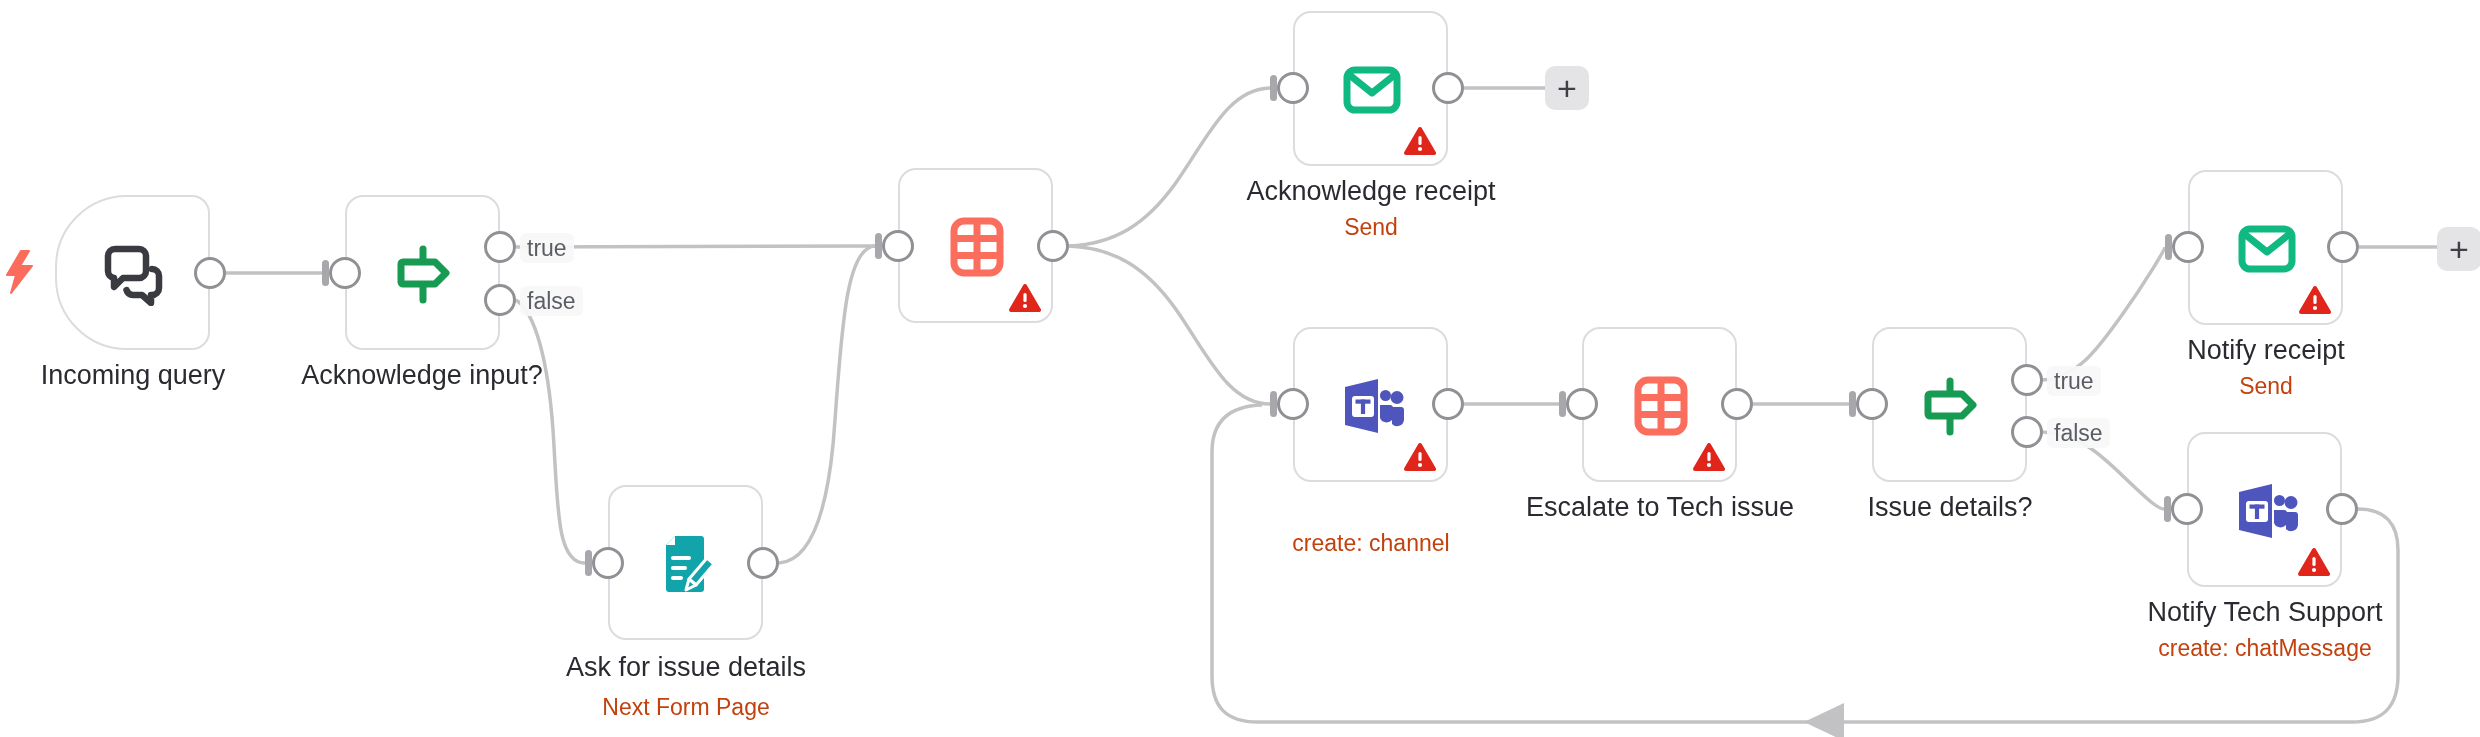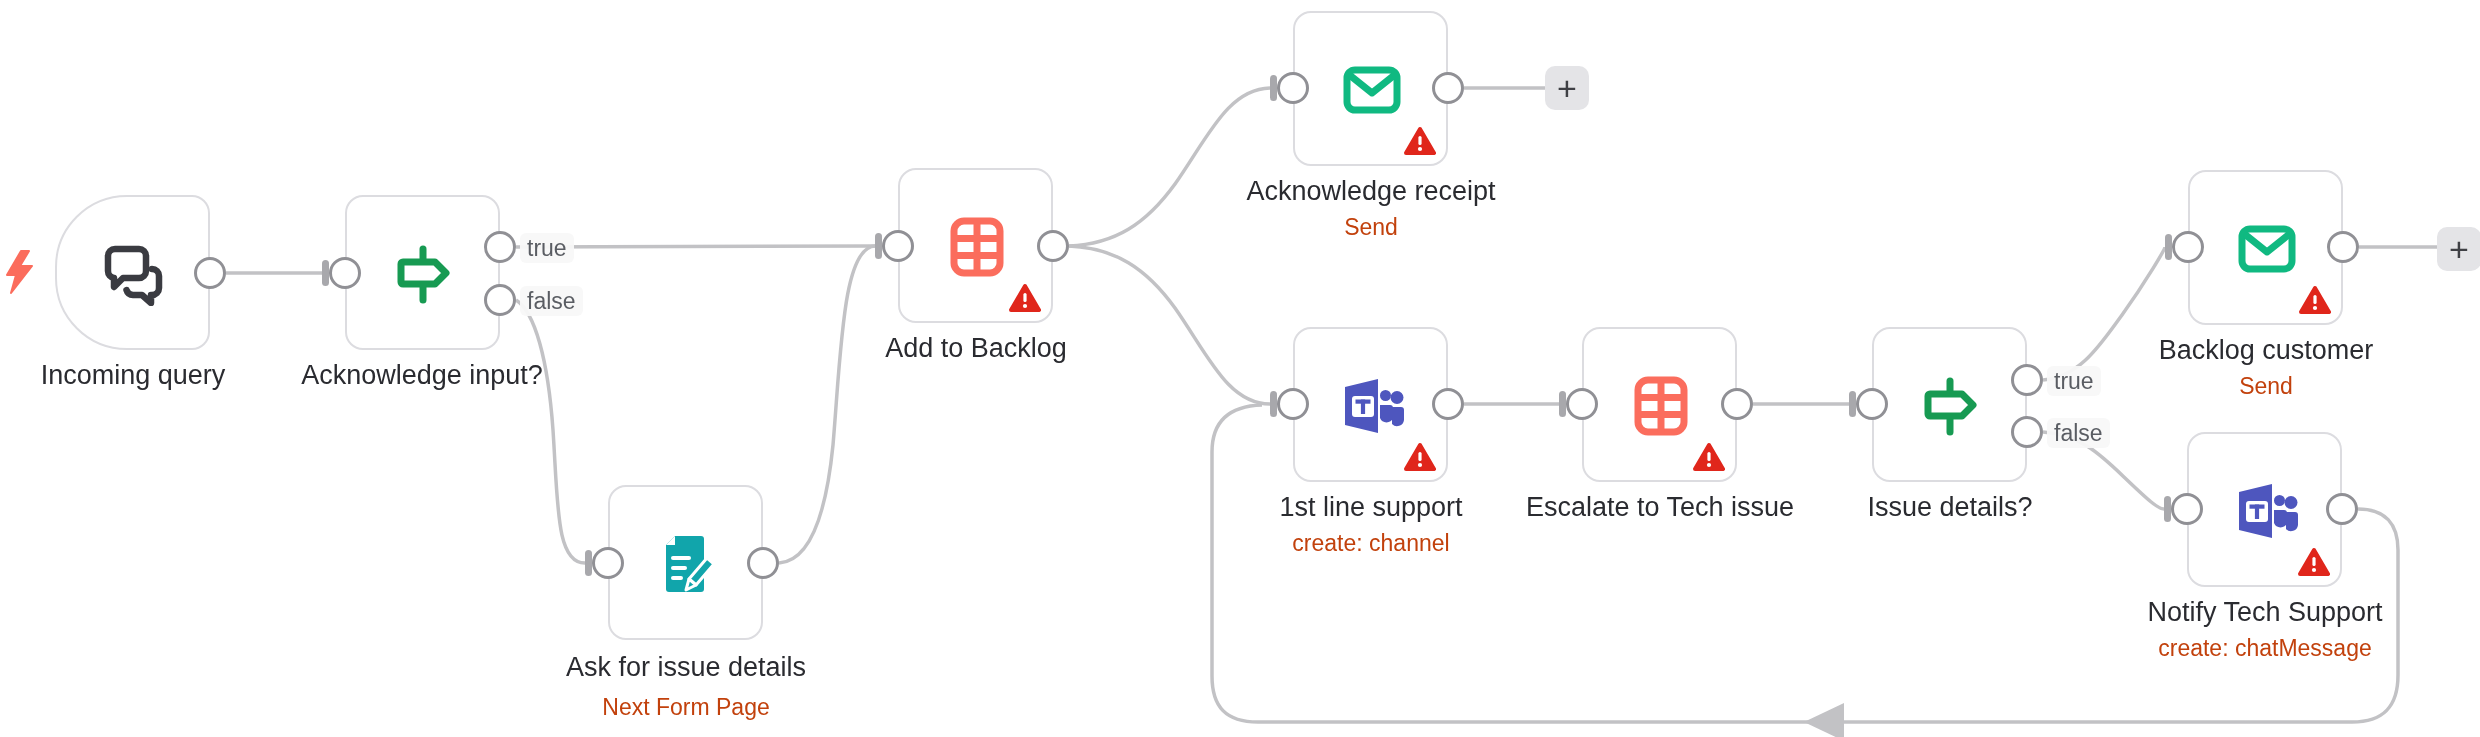--- a/index.html
+++ b/index.html
@@ -115,21 +115,20 @@
     </svg>
     <svg class="warn" viewBox="0 0 32 30">
       <path d="M16,3 L30,27 H2 Z" fill="#e0261b" stroke="#e0261b" stroke-width="4" stroke-linejoin="round"></path>
       <rect x="14.4" y="10" width="3.2" height="9" rx="1.6" fill="#ffffff"></rect>
       <circle cx="16" cy="23" r="2.1" fill="#ffffff"></circle>
     </svg>
   </div>
   <div class="inbar" style="left:875px;top:233px;"></div>
   <div class="port" style="left:882px;top:230px;"></div>
   <div class="port" style="left:1037px;top:230px;"></div>
-  <div class="node-title" style="left:766px;top:333px;">Add to Backlog</div>
 
   <div class="node" style="left:1293px;top:11px;">
     <svg class="node-icon" viewBox="0 0 64 64">
       <g fill="none" stroke="#10b981" stroke-width="7" stroke-linejoin="round" stroke-linecap="round">
         <rect x="7" y="12" width="50" height="40" rx="8"></rect>
         <path d="M12,19 L32,35 L52,19"></path>
       </g>
     </svg>
     <svg class="warn" viewBox="0 0 32 30">
       <path d="M16,3 L30,27 H2 Z" fill="#e0261b" stroke="#e0261b" stroke-width="4" stroke-linejoin="round"></path>
@@ -161,21 +160,20 @@
     </svg>
     <svg class="warn" viewBox="0 0 32 30">
       <path d="M16,3 L30,27 H2 Z" fill="#e0261b" stroke="#e0261b" stroke-width="4" stroke-linejoin="round"></path>
       <rect x="14.4" y="10" width="3.2" height="9" rx="1.6" fill="#ffffff"></rect>
       <circle cx="16" cy="23" r="2.1" fill="#ffffff"></circle>
     </svg>
   </div>
   <div class="inbar" style="left:1270px;top:391px;"></div>
   <div class="port" style="left:1277px;top:388px;"></div>
   <div class="port" style="left:1432px;top:388px;"></div>
-  <div class="node-title" style="left:1161px;top:492px;">1st line support</div>
   <div class="node-subtitle" style="left:1161px;top:530px;">create: channel</div>
 
   <div class="node" style="left:1582px;top:327px;">
     <svg class="node-icon" viewBox="0 0 64 64">
       <g fill="none" stroke="#fb6d5d" stroke-width="7" stroke-linejoin="round">
         <rect x="9" y="6" width="46" height="52" rx="10"></rect>
         <path d="M32,6 V58"></path>
           <path d="M9,23.5 H55"></path>
           <path d="M9,40.5 H55"></path>
       </g>
@@ -218,21 +216,21 @@
     <svg class="warn" viewBox="0 0 32 30">
       <path d="M16,3 L30,27 H2 Z" fill="#e0261b" stroke="#e0261b" stroke-width="4" stroke-linejoin="round"></path>
       <rect x="14.4" y="10" width="3.2" height="9" rx="1.6" fill="#ffffff"></rect>
       <circle cx="16" cy="23" r="2.1" fill="#ffffff"></circle>
     </svg>
   </div>
   <div class="inbar" style="left:2165px;top:234px;"></div>
   <div class="port" style="left:2172px;top:231px;"></div>
   <div class="port" style="left:2327px;top:231px;"></div>
   <div class="plus-btn" style="left:2437px;top:227px;">+</div>
-  <div class="node-title" style="left:2056px;top:335px;">Backlog customer</div>
+  <div class="node-title" style="left:2056px;top:335px;">Notify receipt</div>
   <div class="node-subtitle" style="left:2056px;top:373px;">Send</div>
 
   <div class="node" style="left:2187px;top:432px;">
     <svg class="node-icon" viewBox="0 0 64 64">
       <g fill="#4e56be">
         <polygon points="5,13 38,5 38,59 5,51"></polygon>
         <circle cx="45.5" cy="21.5" r="5.5"></circle>
         <circle cx="57" cy="23.5" r="6.5"></circle>
         <path d="M40,31 h10 a3,3 0 0 1 3,3 v10 a7,7 0 0 1 -13,0 z"></path>
         <path d="M52,33 h9 a3,3 0 0 1 3,3 v10 a7,7 0 0 1 -12,4 z"></path>

